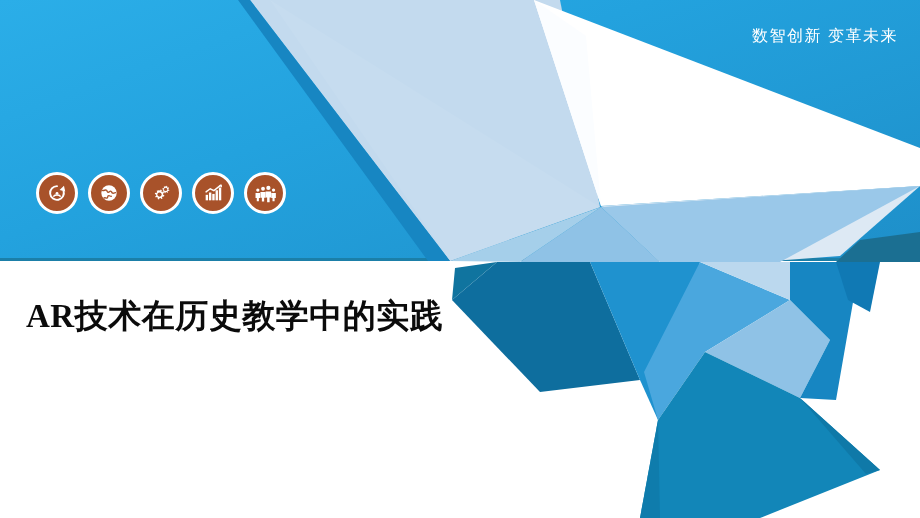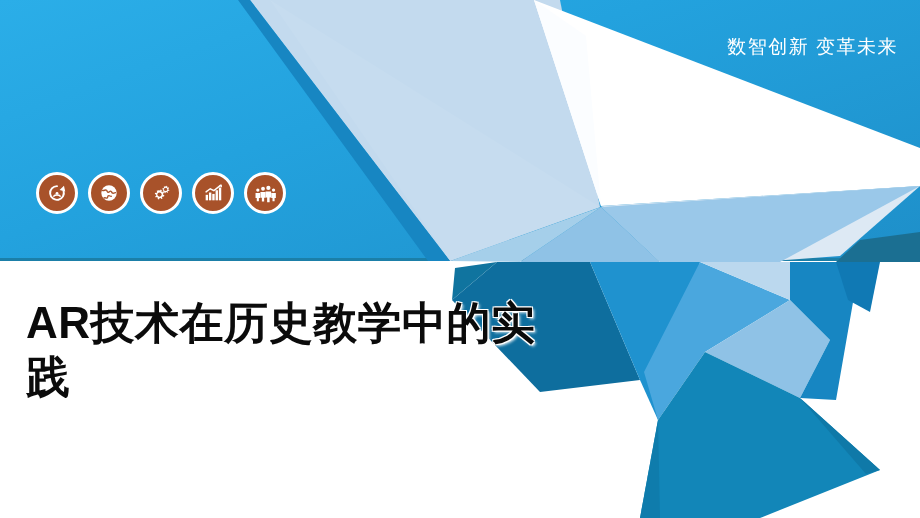--- a/index.html
+++ b/index.html
@@ -35,23 +35,23 @@
   .poly-svg {
     position: absolute;
     left: 0; top: 0;
     width: 920px;
     height: 518px;
   }
   
   .tagline {
     position: absolute;
     right: 22px;
-    top: 34px;
+    top: 26px;
     color: #ffffff;
-    font-size: 19px;
+    font-size: 16px;
     letter-spacing: 1.5px;
     white-space: nowrap;
     font-weight: 400;
   }
   
   .icon-row {
     position: absolute;
     left: 36px;
     top: 172px;
     display: flex;
@@ -72,31 +72,32 @@
     display: block;
   }
   
   .title-block {
     position: absolute;
     left: 26px;
     top: 296px;
     width: 540px;
   }
   .title-line {
-    font-size: 44px;
+    font-size: 33px;
     font-weight: bold;
     color: #0b0b0b;
     line-height: 1.22;
     letter-spacing: 0.5px;
     text-shadow:
       1px 1px 0 #ffffff,
       -1px 1px 0 #ffffff,
       1px -1px 0 #ffffff,
       -1px -1px 0 #ffffff,
       2px 2px 3px rgba(255,255,255,0.9);
+    font-family: Liberation Serif, serif;
   }
 </style>
 </head>
 <body>
 
 <div id="slide">
 
   <div class="bg-band"></div>
   <div class="band-edge"></div>
 

